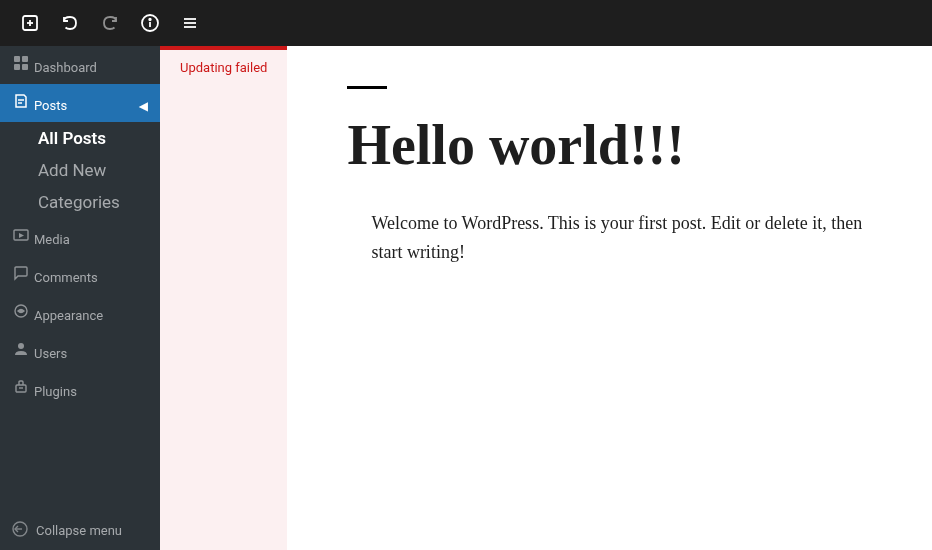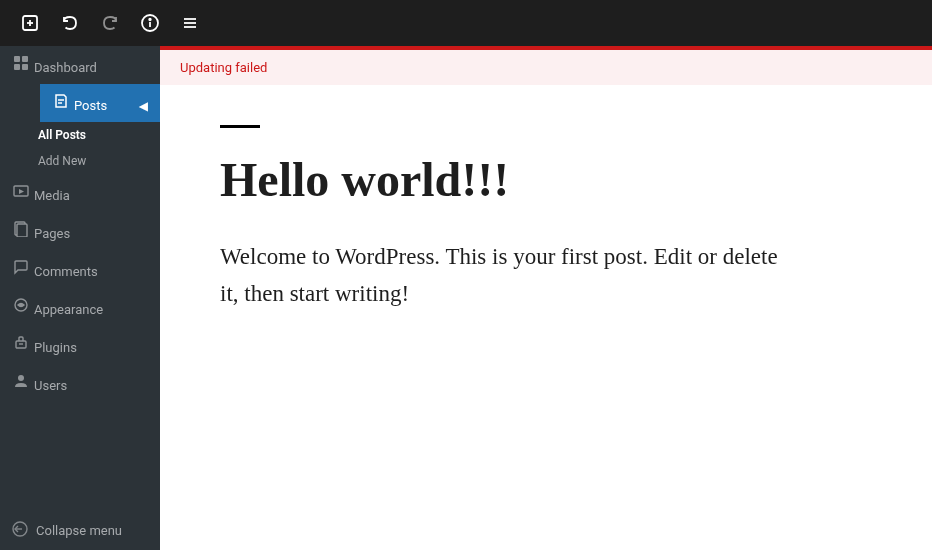--- a/index.html
+++ b/index.html
@@ -53,30 +53,30 @@
       white-space: nowrap;
     }
     .sidebar-item.active-parent { color: #fff; }
     .sidebar-item .icon { font-size: 16px; width: 18px; text-align: center; flex-shrink: 0; }
 
     
     .sidebar-subitem {
       display: flex;
       padding: 6px 12px 6px 38px;
       color: #a7aaad;
-      font-size: 12px;
+      font-size: 17px;
       cursor: pointer;
     }
     .sidebar-subitem.active { color: #fff; font-weight: 600; }
 
     
     .content-area {
       flex: 1;
       display: flex;
-      flex-direction: column;
+      flex-direction: row;
       overflow: hidden;
       background: #fff;
     }
 
     
     .error-banner {
       background: #fcf0f1;
       border-top: 4px solid #cc1818;
       padding: 10px 20px;
       font-size: 13px;
@@ -94,33 +94,34 @@
 
     .post-separator {
       width: 40px;
       height: 3px;
       background: #000;
       margin-bottom: 24px;
     }
 
     .post-title {
       font-family: Georgia, 'Times New Roman', serif;
-      font-size: 48px;
+      font-size: 56px;
       font-weight: 700;
       color: #1e1e1e;
       line-height: 1.15;
       margin-bottom: 32px;
     }
 
     .post-body {
       font-family: Georgia, 'Times New Roman', serif;
-      font-size: 23px;
+      font-size: 18px;
       line-height: 1.6;
       color: #1e1e1e;
       max-width: 580px;
+      margin-left: 24px;
     }
 
     
     .collapse-menu {
       display: flex;
       align-items: center;
       gap: 8px;
       padding: 10px 12px;
       color: #a7aaad;
       font-size: 13px;
@@ -176,98 +177,92 @@
         <svg width="16" height="16" viewBox="0 0 16 16" fill="currentColor" opacity="0.8">
           <rect x="1" y="1" width="6" height="6" rx="1"></rect>
           <rect x="9" y="1" width="6" height="6" rx="1"></rect>
           <rect x="1" y="9" width="6" height="6" rx="1"></rect>
           <rect x="9" y="9" width="6" height="6" rx="1"></rect>
         </svg>
       </span>
       <span>Dashboard</span>
     </div>
 
-    <div class="sidebar-item active-parent" style="background:#2271b1; color:#fff;margin-left:40px;">
+    <div class="sidebar-item active-parent" style="background:#2271b1; color:#fff;">
       <span class="icon">
         <svg width="16" height="16" viewBox="0 0 16 16" fill="none" stroke="currentColor" stroke-width="1.5">
           <path d="M3 2 L11 2 L13 4 L13 14 L3 14 Z"></path>
           <line x1="5" y1="7" x2="11" y2="7"></line>
           <line x1="5" y1="10" x2="9" y2="10"></line>
         </svg>
       </span>
       <span>Posts</span>
 
       <span style="margin-left:auto; color:#fff; font-size:12px;">◀</span>
     </div>
 
     <div class="sidebar-subitem active">
       <span>All Posts</span>
     </div>
     <div class="sidebar-subitem">
       <span>Add New</span>
     </div>
+    <div class="sidebar-subitem">
+      <span>Categories</span>
+    </div>
 
     <div class="sidebar-item">
       <span class="icon">
         <svg width="16" height="16" viewBox="0 0 16 16" fill="currentColor" opacity="0.8">
           <rect x="1" y="3" width="14" height="10" rx="1" fill="none" stroke="currentColor" stroke-width="1.4"></rect>
           <polygon points="6,6 11,8.5 6,11" fill="currentColor"></polygon>
         </svg>
       </span>
       <span>Media</span>
     </div>
 
-    <div class="sidebar-item">
-      <span class="icon">
-        <svg width="16" height="16" viewBox="0 0 16 16" fill="none" stroke="currentColor" stroke-width="1.4" opacity="0.8">
-          <rect x="2" y="1" width="10" height="13" rx="1"></rect>
-          <rect x="4" y="3" width="10" height="13" rx="1" fill="#2c3338" stroke="currentColor"></rect>
-        </svg>
-      </span>
-      <span>Pages</span>
-    </div>
 
     <div class="sidebar-item">
       <span class="icon">
         <svg width="16" height="16" viewBox="0 0 16 16" fill="none" stroke="currentColor" stroke-width="1.4" opacity="0.8">
           <path d="M2 3 Q2 2 3 2 L13 2 Q14 2 14 3 L14 10 Q14 11 13 11 L5 11 L2 14 L2 3Z"></path>
         </svg>
       </span>
       <span>Comments</span>
     </div>
 
     <div class="sidebar-item">
       <span class="icon">
         <svg width="16" height="16" viewBox="0 0 16 16" fill="none" stroke="currentColor" stroke-width="1.4" opacity="0.8">
           <circle cx="8" cy="8" r="6"></circle>
           <path d="M5 8 Q8 5 11 8 Q8 11 5 8Z" fill="currentColor"></path>
         </svg>
       </span>
       <span>Appearance</span>
+    </div>
+
+    <div class="sidebar-item">
+      <span class="icon">
+        <svg width="16" height="16" viewBox="0 0 16 16" fill="currentColor" opacity="0.8">
+          <circle cx="8" cy="5" r="3"></circle>
+          <path d="M2 14 Q2 10 8 10 Q14 10 14 14Z"></path>
+        </svg>
+      </span>
+      <span>Users</span>
     </div>
 
     <div class="sidebar-item">
       <span class="icon">
         <svg width="16" height="16" viewBox="0 0 16 16" fill="none" stroke="currentColor" stroke-width="1.4" opacity="0.8">
           <rect x="3" y="6" width="10" height="7" rx="1"></rect>
           <path d="M6 6 L6 3 Q6 2 7 2 L9 2 Q10 2 10 3 L10 6"></path>
           <line x1="6" y1="9" x2="10" y2="9"></line>
         </svg>
       </span>
       <span>Plugins</span>
-    </div>
-
-    <div class="sidebar-item">
-      <span class="icon">
-        <svg width="16" height="16" viewBox="0 0 16 16" fill="currentColor" opacity="0.8">
-          <circle cx="8" cy="5" r="3"></circle>
-          <path d="M2 14 Q2 10 8 10 Q14 10 14 14Z"></path>
-        </svg>
-      </span>
-      <span>Users</span>
     </div>
 
 
 
     <div class="collapse-menu">
       <span>
         <svg width="16" height="16" viewBox="0 0 16 16" fill="currentColor" opacity="0.7">
           <circle cx="8" cy="8" r="7" fill="none" stroke="currentColor" stroke-width="1.4"></circle>
           <polyline points="6,5 3,8 6,11" stroke="currentColor" stroke-width="1.4" fill="none"></polyline>
           <line x1="3" y1="8" x2="10" y2="8" stroke="currentColor" stroke-width="1.4"></line>

